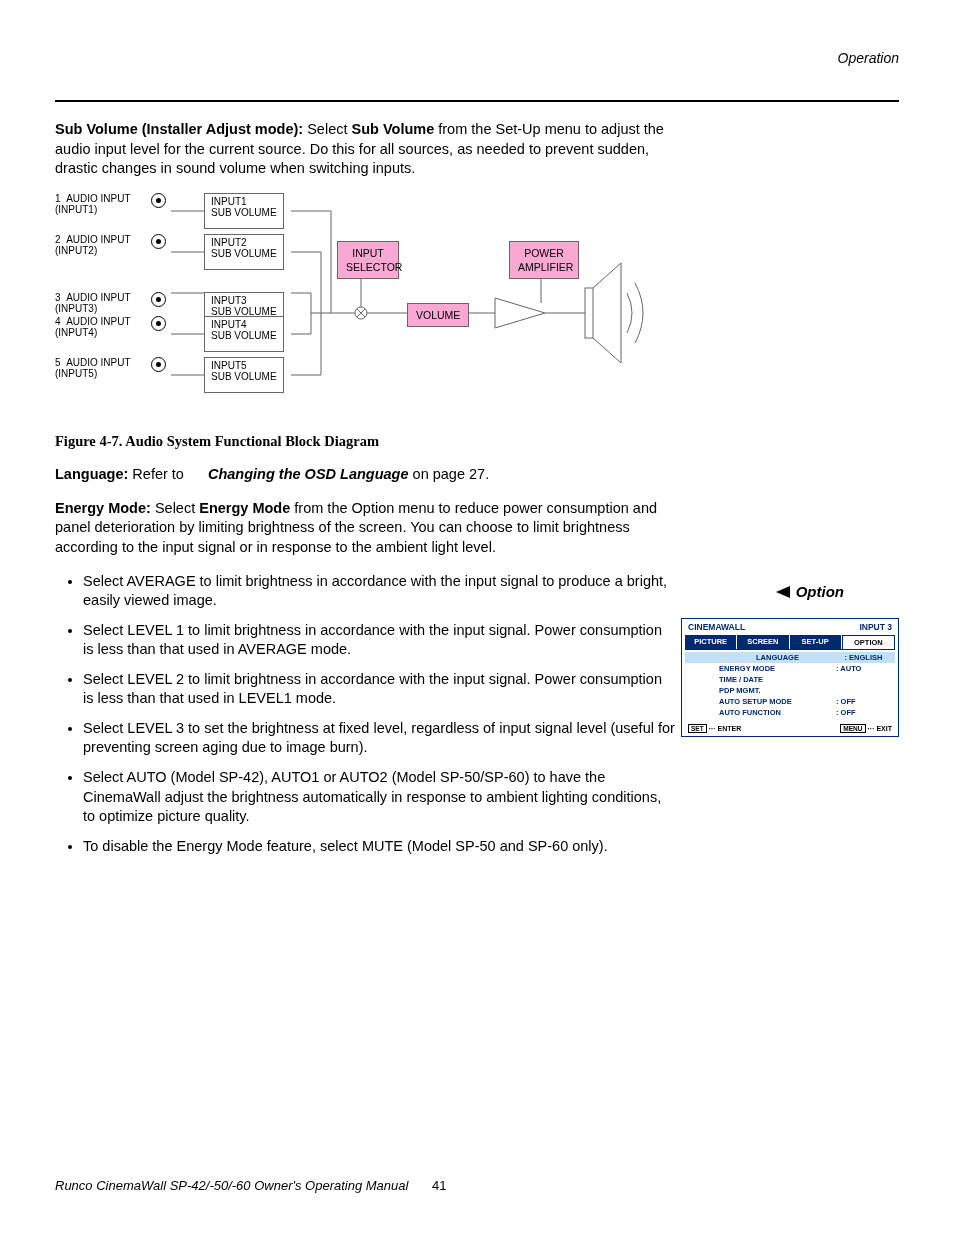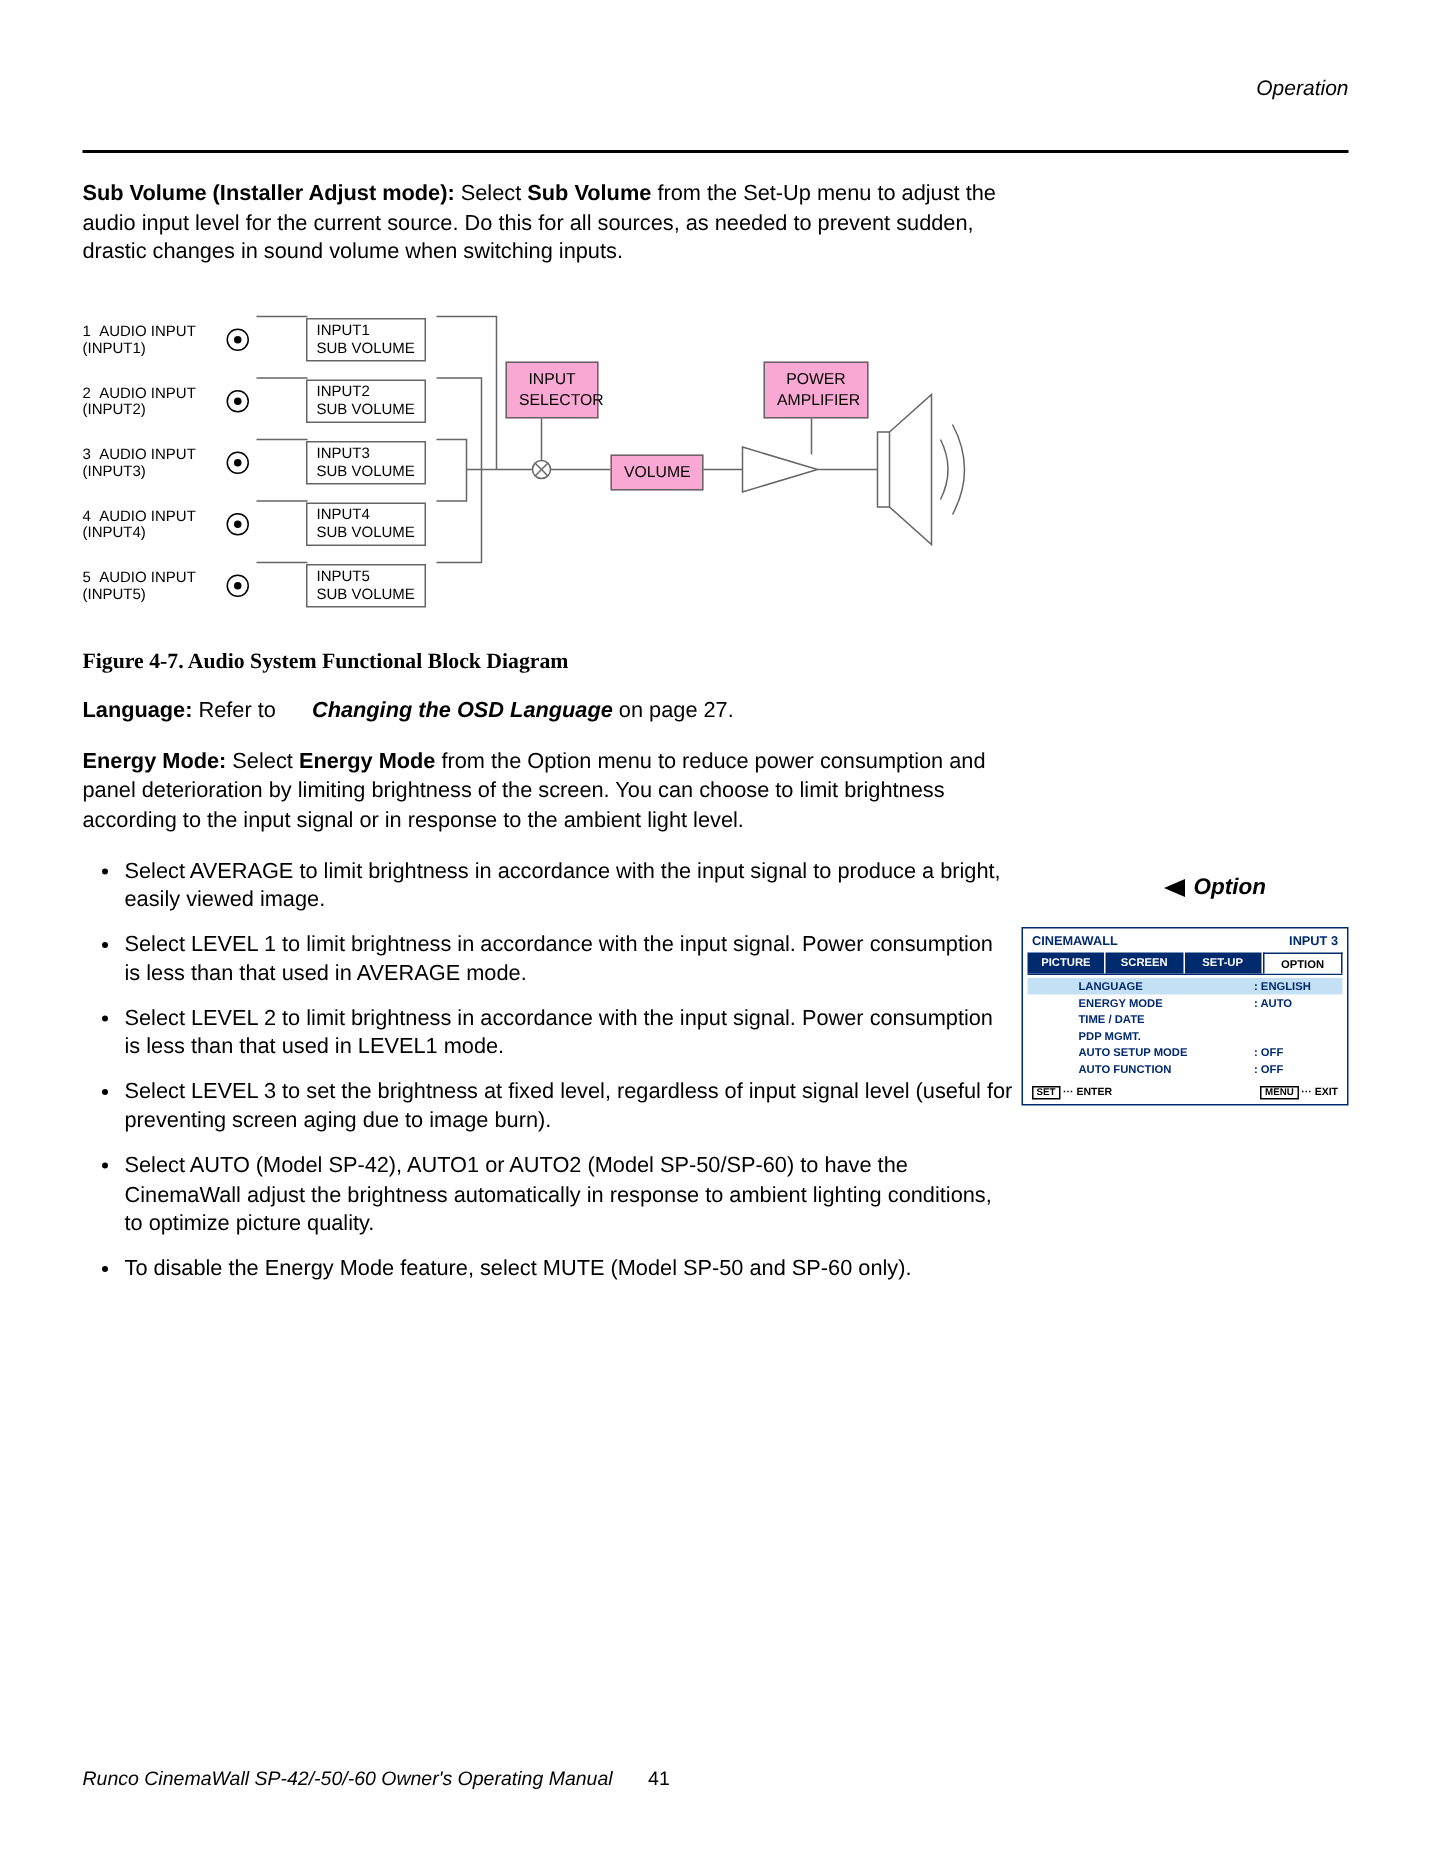--- a/index.html
+++ b/index.html
@@ -46,23 +46,21 @@
     position: relative;
     width: 100%;
     height: 225px;
     margin-bottom: 14px;
     font-size: 11px;
   }
   .audio-row {
     position: absolute;
     left: 0;
     display: flex;
-    align-items: center;
     height: 36px;
-    margin-top: 16px;
   }
   .audio-lbl { width: 88px; font-size: 10px; line-height: 1.1; }
   .jack {
     width: 15px; height: 15px; border: 1px solid #000; border-radius: 50%;
     display: inline-flex; align-items: center; justify-content: center; margin: 0 8px;
   }
   .jack::after { content: ""; width: 5px; height: 5px; background: #000; border-radius: 50%; }
   .subbox {
     border: 1px solid #666; padding: 2px 6px; font-size: 10px; line-height: 1.15;
     min-width: 80px; background: #fff;
@@ -105,21 +103,21 @@
   .osd-tabs { display:flex; gap:1px; padding:0 3px; }
   .osd-tab {
     flex:1; text-align:center; padding:2px 0; font-size:7.5px; font-weight:bold;
     background:#002a6e; color:#fff;
   }
   .osd-tab.active { background:#fff; color:#000; border:1px solid #002a6e; border-bottom:none; }
   .osd-body { border-top:1px solid #002a6e; margin:0 3px 3px 3px; padding:2px 0; }
   .osd-row { display:flex; padding:1px 4px 1px 34px; color:#002a6e; font-weight:bold; font-size:7.5px; }
   .osd-row .k { flex:1; }
   .osd-row .v { width:55px; }
-  .osd-row.hi { background:#c4e0f4; }
+  .osd-row.hi { background:#c4e0f4;text-align:center; }
   .osd-foot { display:flex; justify-content:space-between; padding:2px 6px 4px; font-size:7px; color:#000; font-weight:bold; }
   .osd-foot .tag { background:#fff; border:1px solid #000; padding:0 2px; font-size:6.5px; margin-right:2px;}
 
   .footer {
     position: absolute;
     bottom: 42px;
     left: 55px;
     font-style: italic;
     font-size: 13px;
   }
@@ -165,21 +163,21 @@
     <div class="audio-row" style="top:0px">
       <div class="audio-lbl"><span>1</span>&nbsp;&nbsp;<span>AUDIO INPUT</span><br><span>(INPUT1)</span></div>
       <span class="jack"></span>
       <div class="subbox" style="margin-left:30px"><span>INPUT1</span><br><span>SUB VOLUME</span></div>
     </div>
     <div class="audio-row" style="top:41px">
       <div class="audio-lbl"><span>2</span>&nbsp;&nbsp;<span>AUDIO INPUT</span><br><span>(INPUT2)</span></div>
       <span class="jack"></span>
       <div class="subbox" style="margin-left:30px"><span>INPUT2</span><br><span>SUB VOLUME</span></div>
     </div>
-    <div class="audio-row" style="top:82px">
+    <div class="audio-row" style="top:99px">
       <div class="audio-lbl"><span>3</span>&nbsp;&nbsp;<span>AUDIO INPUT</span><br><span>(INPUT3)</span></div>
       <span class="jack"></span>
       <div class="subbox" style="margin-left:30px"><span>INPUT3</span><br><span>SUB VOLUME</span></div>
     </div>
     <div class="audio-row" style="top:123px">
       <div class="audio-lbl"><span>4</span>&nbsp;&nbsp;<span>AUDIO INPUT</span><br><span>(INPUT4)</span></div>
       <span class="jack"></span>
       <div class="subbox" style="margin-left:30px"><span>INPUT4</span><br><span>SUB VOLUME</span></div>
     </div>
     <div class="audio-row" style="top:164px">

